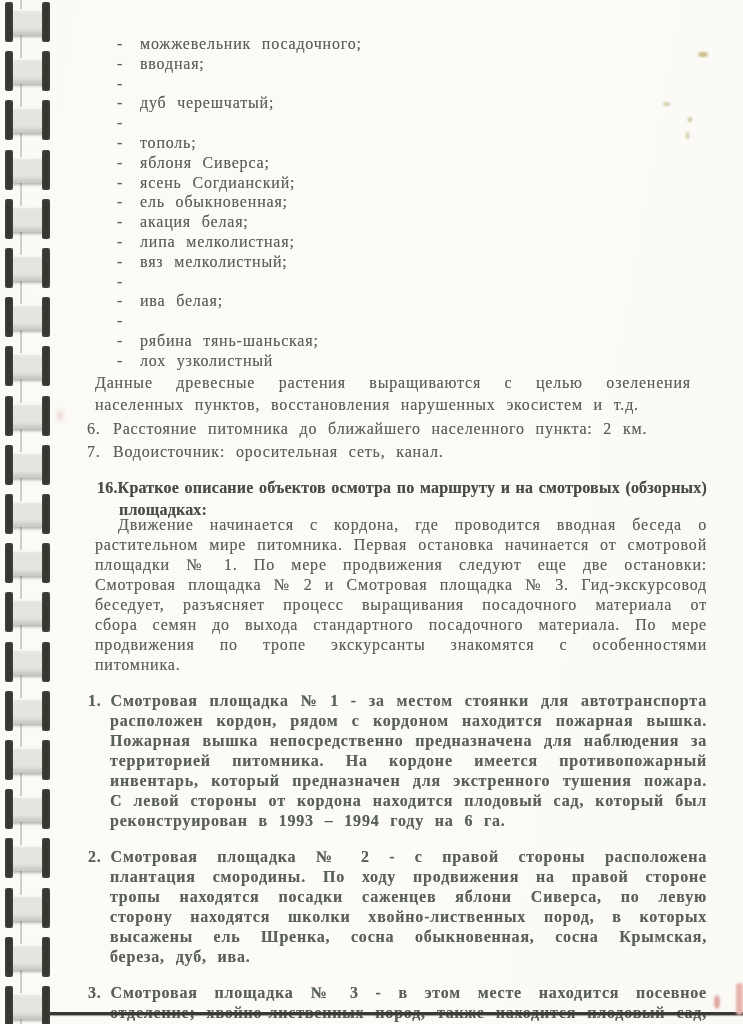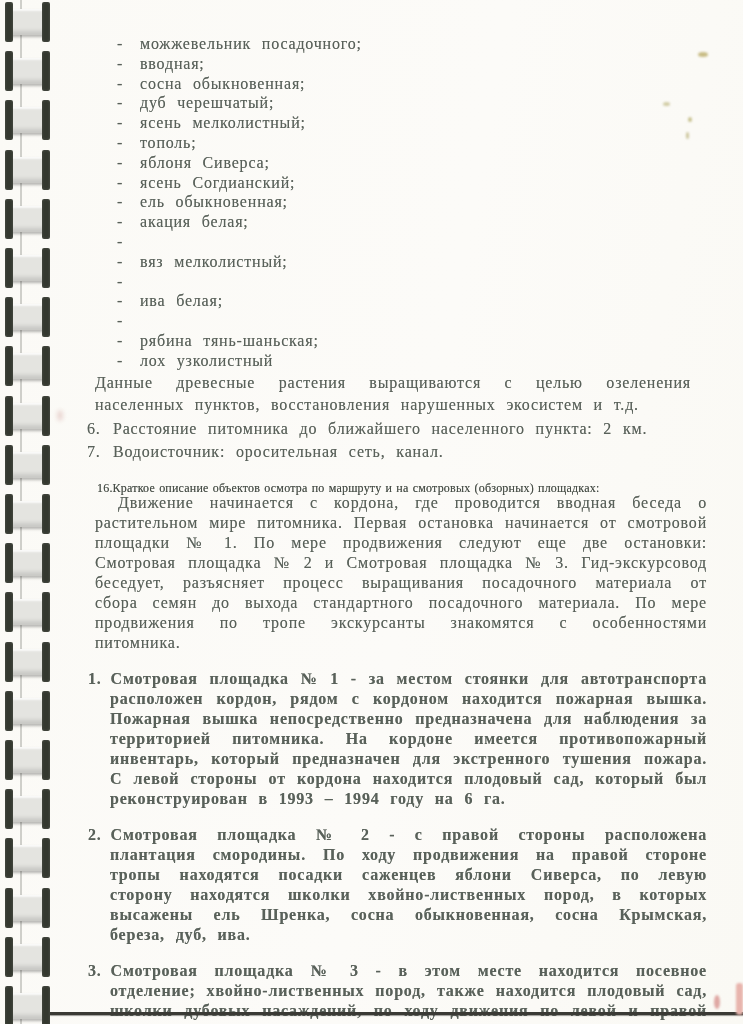--- a/index.html
+++ b/index.html
@@ -30,22 +30,22 @@
   }
   .species-list{margin:0;padding:0 0 0 22px;list-style:none;}
   .species-row{display:flex;line-height:19.8px;white-space:nowrap;}
   .species-row .dash{width:23px;flex:0 0 23px;}
   .summary{margin:1px 16px 0 0;line-height:22px;text-align:justify;}
   .facts{margin:1px 0 0 -8px;}
   .fact{display:flex;line-height:23px;}
   .fact .num{width:26px;flex:0 0 26px;}
   .section-heading{
     margin:14px 0 0 2px;
-    font-weight:normal;color:#474e47;
-    font-size:12px;letter-spacing:.2px;word-spacing:1px;
+    font-weight:bold;color:#474e47;
+    font-size:16px;letter-spacing:.2px;word-spacing:1px;
     line-height:22px;text-align:justify;
     padding-left:22px;text-indent:-22px;
     text-shadow:0 0 .5px rgba(60,66,60,.6);
   }
   .intro{
     margin:-6px 0 0 0;line-height:20px;text-align:justify;text-indent:23px;
   }
   .points{margin:0 0 0 -7px;}
   .point{
     line-height:20px;text-align:justify;
@@ -189,31 +189,29 @@
           <span>можжевельник посадочного;</span>
         </li>
 
         <li class="species-row">
           <span class="dash">-</span>
           <span>вводная;</span>
         </li>
 
         <li class="species-row">
           <span class="dash">-</span>
-          <span>сосна обыкновенная;</span>
         </li>
 
         <li class="species-row">
           <span class="dash">-</span>
           <span>дуб черешчатый;</span>
         </li>
 
         <li class="species-row">
           <span class="dash">-</span>
-          <span>ясень мелколистный;</span>
         </li>
 
         <li class="species-row">
           <span class="dash">-</span>
           <span>тополь;</span>
         </li>
 
         <li class="species-row">
           <span class="dash">-</span>
           <span>яблоня Сиверса;</span>
@@ -229,20 +227,21 @@
           <span>ель обыкновенная;</span>
         </li>
 
         <li class="species-row">
           <span class="dash">-</span>
           <span>акация белая;</span>
         </li>
 
         <li class="species-row">
           <span class="dash">-</span>
+          <span>липа мелколистная;</span>
         </li>
 
         <li class="species-row">
           <span class="dash">-</span>
           <span>вяз мелколистный;</span>
         </li>
 
         <li class="species-row">
           <span class="dash">-</span>
         </li>

